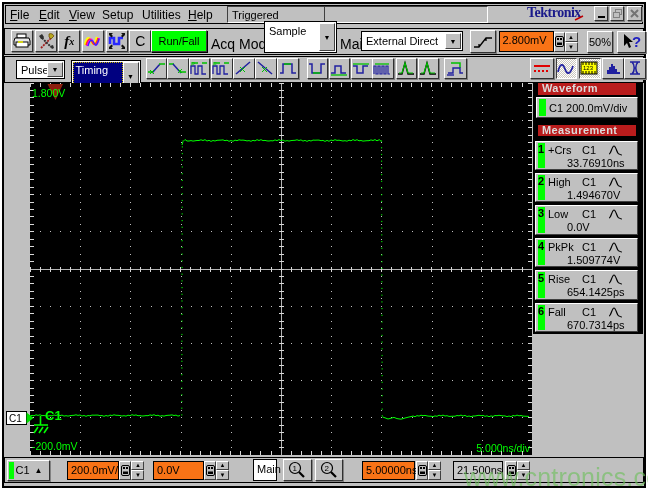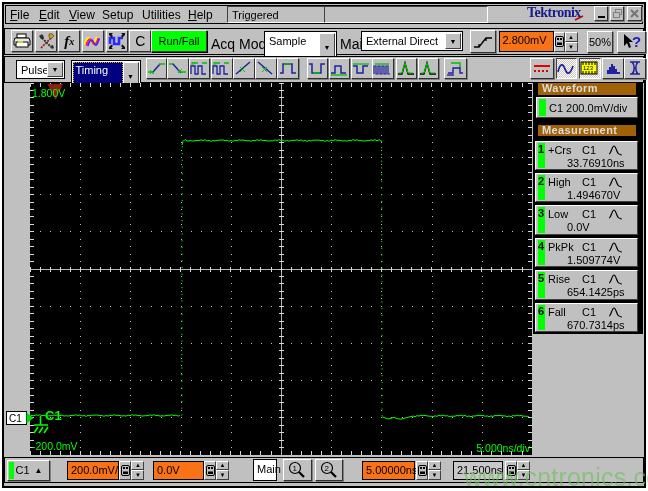--- a/index.html
+++ b/index.html
@@ -5,21 +5,21 @@
 html,body{width:648px;height:491px;background:#fff;font-family:"Liberation Sans",sans-serif;overflow:hidden;position:relative}
 .win{position:absolute;left:2px;top:2px;width:644px;height:486px;background:#c0c0c0;border:2px solid #000}
 .abs{position:absolute}
 .tbtn{position:absolute;background:#c0c0c0;border-top:1px solid #fff;border-left:1px solid #fff;border-right:1px solid #303030;border-bottom:1px solid #303030;box-shadow:1px 1px 0 #818181;display:flex;align-items:center;justify-content:center}
 .tbtn.dn{border-top:1px solid #404040;border-left:1px solid #404040;border-right:1px solid #fff;border-bottom:1px solid #fff;box-shadow:none}
 .combo{position:absolute;background:#fff;border:1px solid #000;font-size:11px;color:#000}
 .cbtn{position:absolute;right:1px;top:1px;bottom:1px;width:16px;background:#c0c0c0;border-top:1px solid #fff;border-left:1px solid #fff;border-right:1px solid #404040;border-bottom:1px solid #404040;display:flex;align-items:center;justify-content:center;font-size:7px}
 .spin{position:absolute;width:13px;background:#c0c0c0}
 .spin div{position:absolute;left:0;width:13px;height:50%;background:#c0c0c0;border-top:1px solid #fff;border-left:1px solid #fff;border-right:1px solid #404040;border-bottom:1px solid #404040;font-size:6px;display:flex;align-items:center;justify-content:center}
 .lbl{position:absolute;font-size:14px;color:#000}
-.mhead{position:absolute;left:538px;width:98px;height:11.5px;background:#a16207;color:#dcdcdc;font-weight:bold;font-size:11px;line-height:11px;padding-left:4px;letter-spacing:0.4px}
+.mhead{position:absolute;left:538px;width:98px;height:11.5px;background:#b91c1c;color:#dcdcdc;font-weight:bold;font-size:11px;line-height:11px;padding-left:4px;letter-spacing:0.4px}
 .mitem{position:absolute;left:535px;width:103px;height:29.5px;background:#c0c0c0;border-top:1px solid #fff;border-left:1px solid #fff;border-right:1px solid #404040;border-bottom:1px solid #404040;font-size:11px;color:#000}
 .mbar{position:absolute;left:2px;top:1px;bottom:1px;width:7px;background:#00ff00;font-size:11px;font-weight:bold;color:#000;line-height:12px}
 .menu{position:absolute;font-size:12px;color:#000}
 .field{position:absolute;background:#f97316;border:1px solid #000;font-size:11px;padding:2px 0 0 3px;color:#000}
 .kpad{position:absolute;background:#c0c0c0;border-top:1px solid #fff;border-left:1px solid #fff;border-right:1px solid #404040;border-bottom:1px solid #404040;display:flex;align-items:center;justify-content:center}
 </style></head>
 <body>
 <div class="win"></div>
 
 <div class="abs" style="left:5px;top:5px;width:638px;height:19px;border:1px solid #000;background:#c0c0c0"></div>
@@ -78,21 +78,21 @@
   </div>
 <div class="tbtn" style="left:105.6px;top:30px;width:22px;height:22px">
     <svg width="18" height="18" viewBox="0 0 18 18">
       <path d="M2 12v-6h4v6h5v-6h4" stroke="#2828ff" stroke-width="2.6" fill="none"></path>
       <path d="M1 1h4l-1.5 1.5L5 4 3.5 5.5 1 3zM17 1h-4l1.5 1.5L13 4l1.5 1.5L17 3zM1 17h4l-1.5-1.5L5 14l-1.5-1.5L1 15zM17 17h-4l1.5-1.5L13 14l1.5-1.5 2.5 2.5z" fill="#101010"></path>
     </svg>
   </div>
 <div class="tbtn" style="left:129.2px;top:30px;width:22px;height:22px;font-size:14px;color:#000">C</div>
 <div class="abs" style="left:151px;top:30px;width:56px;height:22px;background:#00ff00;border-top:1px solid #fff;border-left:1px solid #fff;border-right:1px solid #404040;border-bottom:1px solid #404040;box-shadow:1px 1px 0 #000;font-size:11px;color:#000;display:flex;align-items:center;justify-content:center">Run/Fall</div>
 <div class="lbl" style="left:211px;top:36px">Acq Mode</div>
-<div class="combo" style="left:264px;top:31px;width:73px;height:32px;padding:3px 16px 0 4px">Sample<div class="cbtn">▼</div></div>
+<div class="combo" style="left:264px;top:21px;width:73px;height:32px;padding:3px 16px 0 4px">Sample<div class="cbtn">▼</div></div>
 <div class="lbl" style="left:340px;top:36px">Main</div>
 <div class="combo" style="left:361px;top:31px;width:102px;height:20px;padding:3px 0 0 4px">External Direct<div class="cbtn">▼</div></div>
 <div class="tbtn" style="left:469.5px;top:30px;width:26px;height:23px">
     <svg width="20" height="14" viewBox="0 0 20 14">
       <path d="M1 12h5l7-9h6M6 9v3M13 3v3" stroke="#000" stroke-width="1.3" fill="none"></path>
     </svg>
   </div>
 <div class="field" style="left:498.5px;top:31px;width:55px;height:21px">2.800mV</div>
 <div class="kpad" style="left:553.5px;top:31.5px;width:11px;height:20px">
     <svg width="9" height="11" viewBox="0 0 9 11">

